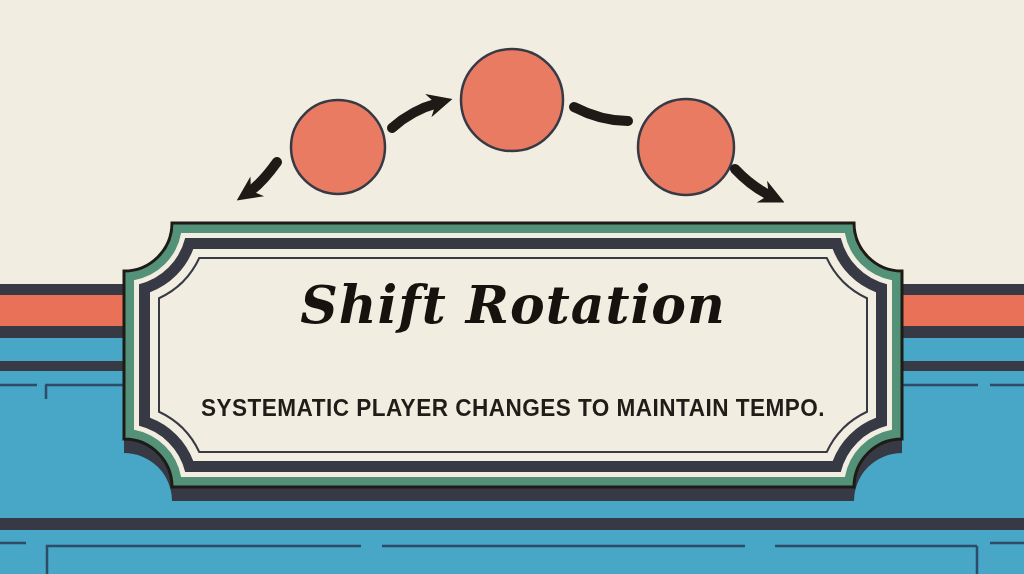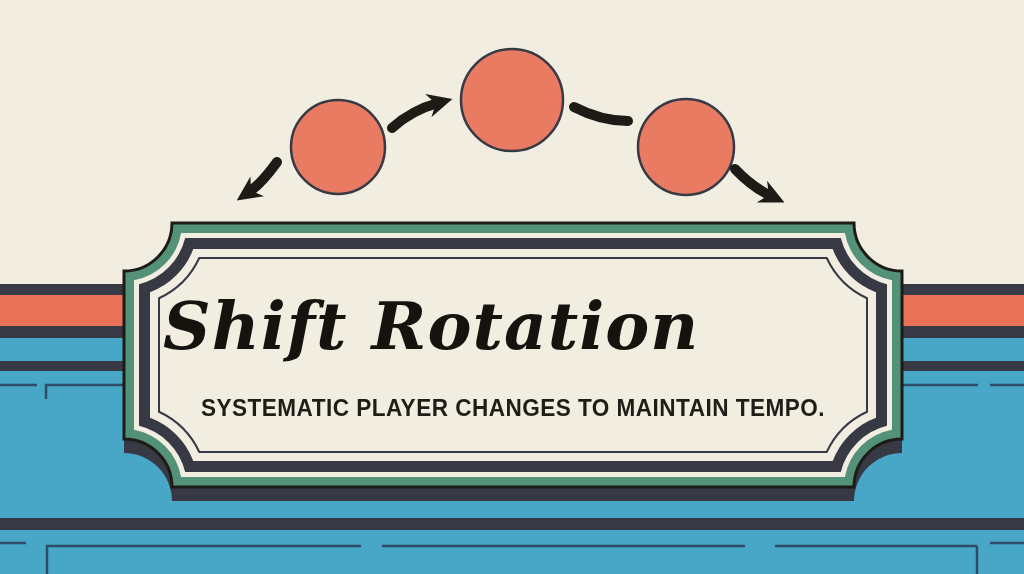--- a/index.html
+++ b/index.html
@@ -15,29 +15,28 @@
     inset: 0;
     width: 1024px;
     height: 574px;
     display: block;
   }
   .title-text {
     position: absolute;
     left: 163px;
     top: 278px;
     width: 700px;
-    text-align: left;
+    text-align: center;
     font-family: "DejaVu Serif", serif;
     font-style: italic;
     font-weight: 700;
-    font-size: 66px;
+    font-size: 52px;
     line-height: 1.05;
     letter-spacing: 1px;
     white-space: nowrap;
-    margin-top: 14px;
   }
   .subtitle-text {
     position: absolute;
     left: 163px;
     top: 394px;
     width: 700px;
     text-align: center;
     font-family: "Liberation Sans", sans-serif;
     font-weight: 700;
     font-size: 24px;

